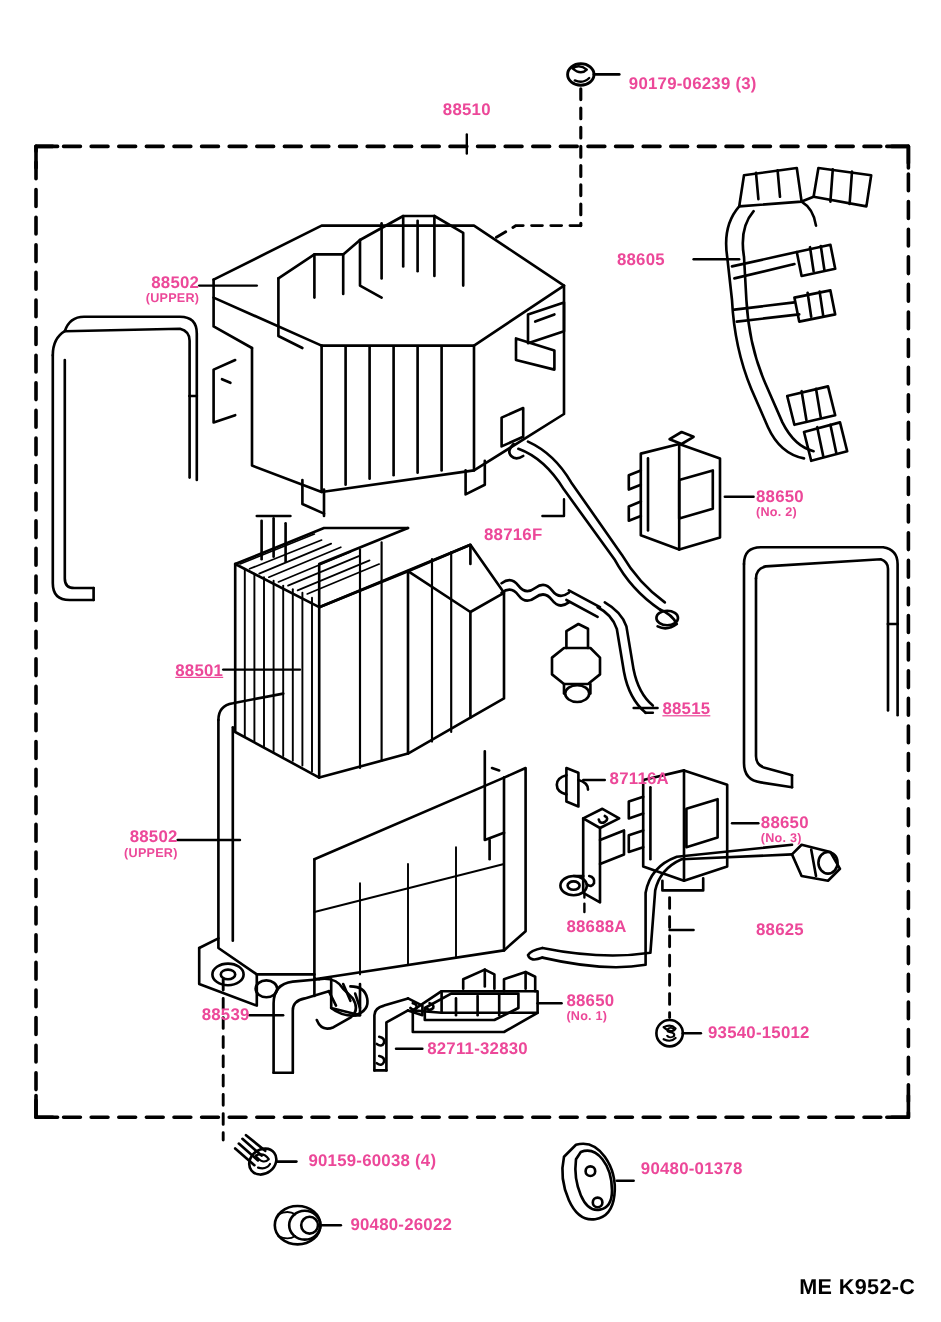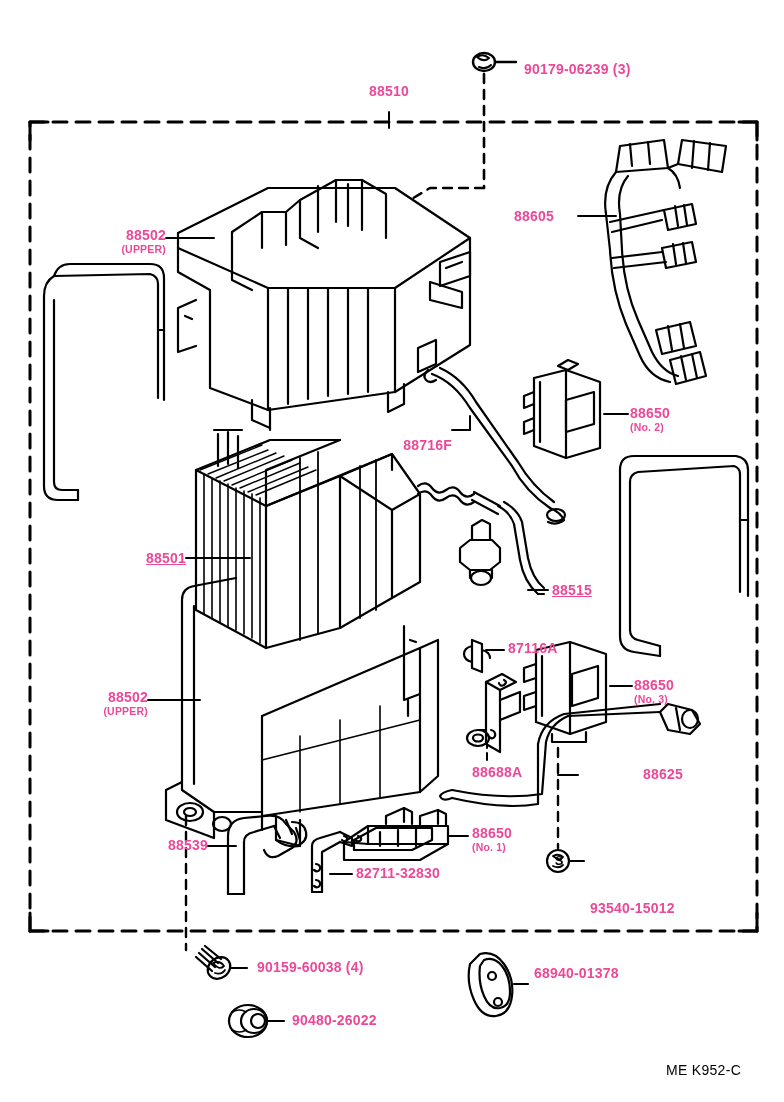--- a/index.html
+++ b/index.html
@@ -6,21 +6,21 @@
   html,body{margin:0;padding:0;background:#ffffff;}
   body{width:784px;height:1102px;position:relative;overflow:hidden;
        font-family:"Liberation Sans","DejaVu Sans",sans-serif;color:#000;}
   #sheet{position:absolute;left:0;top:0;width:784px;height:1102px;}
   svg.layer{position:absolute;left:0;top:0;width:784px;height:1102px;}
   .lbl{position:absolute;font-weight:bold;font-size:14px;letter-spacing:0.2px;
        white-space:nowrap;line-height:14px;color:#ec4899;}
   .lbl .sub{display:block;font-size:10.5px;font-weight:bold;line-height:12px;margin-top:1px;}
   .lbl.r{text-align:right;}
   .lbl.c{text-align:center;}
-  .code{position:absolute;font-weight:normal;font-size:14px;letter-spacing:0.3px;}
+  .code{position:absolute;font-weight:bold;font-size:18px;letter-spacing:0.3px;}
   
 </style>
 </head>
 <body>
 
 <div id="sheet">
 
   <svg class="layer" viewBox="0 0 784 1102">
     <g fill="none" stroke="#000" stroke-width="2.2" stroke-linejoin="round" stroke-linecap="round">
 
@@ -424,36 +424,36 @@
 
   <div class="lbl" style="left:508px;top:641px;">87116A</div>
 
   <div class="lbl" style="left:634px;top:678px;">
     <span>88650</span>
     <span class="sub">(No. 3)</span>
   </div>
 
   <div class="lbl" style="left:472px;top:744px;margin-top:21px;">88688A</div>
 
-  <div class="lbl" style="left:595px;top:767px;padding-left:48px;">88625</div>
+  <div class="lbl" style="left:582px;top:767px;padding-left:48px;">88625</div>
 
   <div class="lbl r" style="left:130px;top:838px;width:78px;">88539</div>
 
   <div class="lbl" style="left:472px;top:826px;">
     <span>88650</span>
     <span class="sub">(No. 1)</span>
   </div>
 
   <div class="lbl" style="left:356px;top:866px;">82711-32830</div>
 
-  <div class="lbl" style="left:590px;top:853px;margin-top:48px;">93540-15012</div>
+  <div class="lbl" style="left:590px;top:853px;">93540-15012</div>
 
   <div class="lbl" style="left:257px;top:960px;">90159-60038 (4)</div>
 
-  <div class="lbl" style="left:534px;top:966px;">68940-01378</div>
+  <div class="lbl" style="left:534px;top:966px;">90480-01378</div>
 
   <div class="lbl" style="left:292px;top:1013px;">90480-26022</div>
 
   <div class="code" style="left:666px;top:1062px;">ME K952-C</div>
 
   <div style="position:absolute;left:551px;top:852px;width:16px;height:18px;
               font-size:13px;font-weight:bold;text-align:center;line-height:18px;">S</div>
 
 </div>
 

